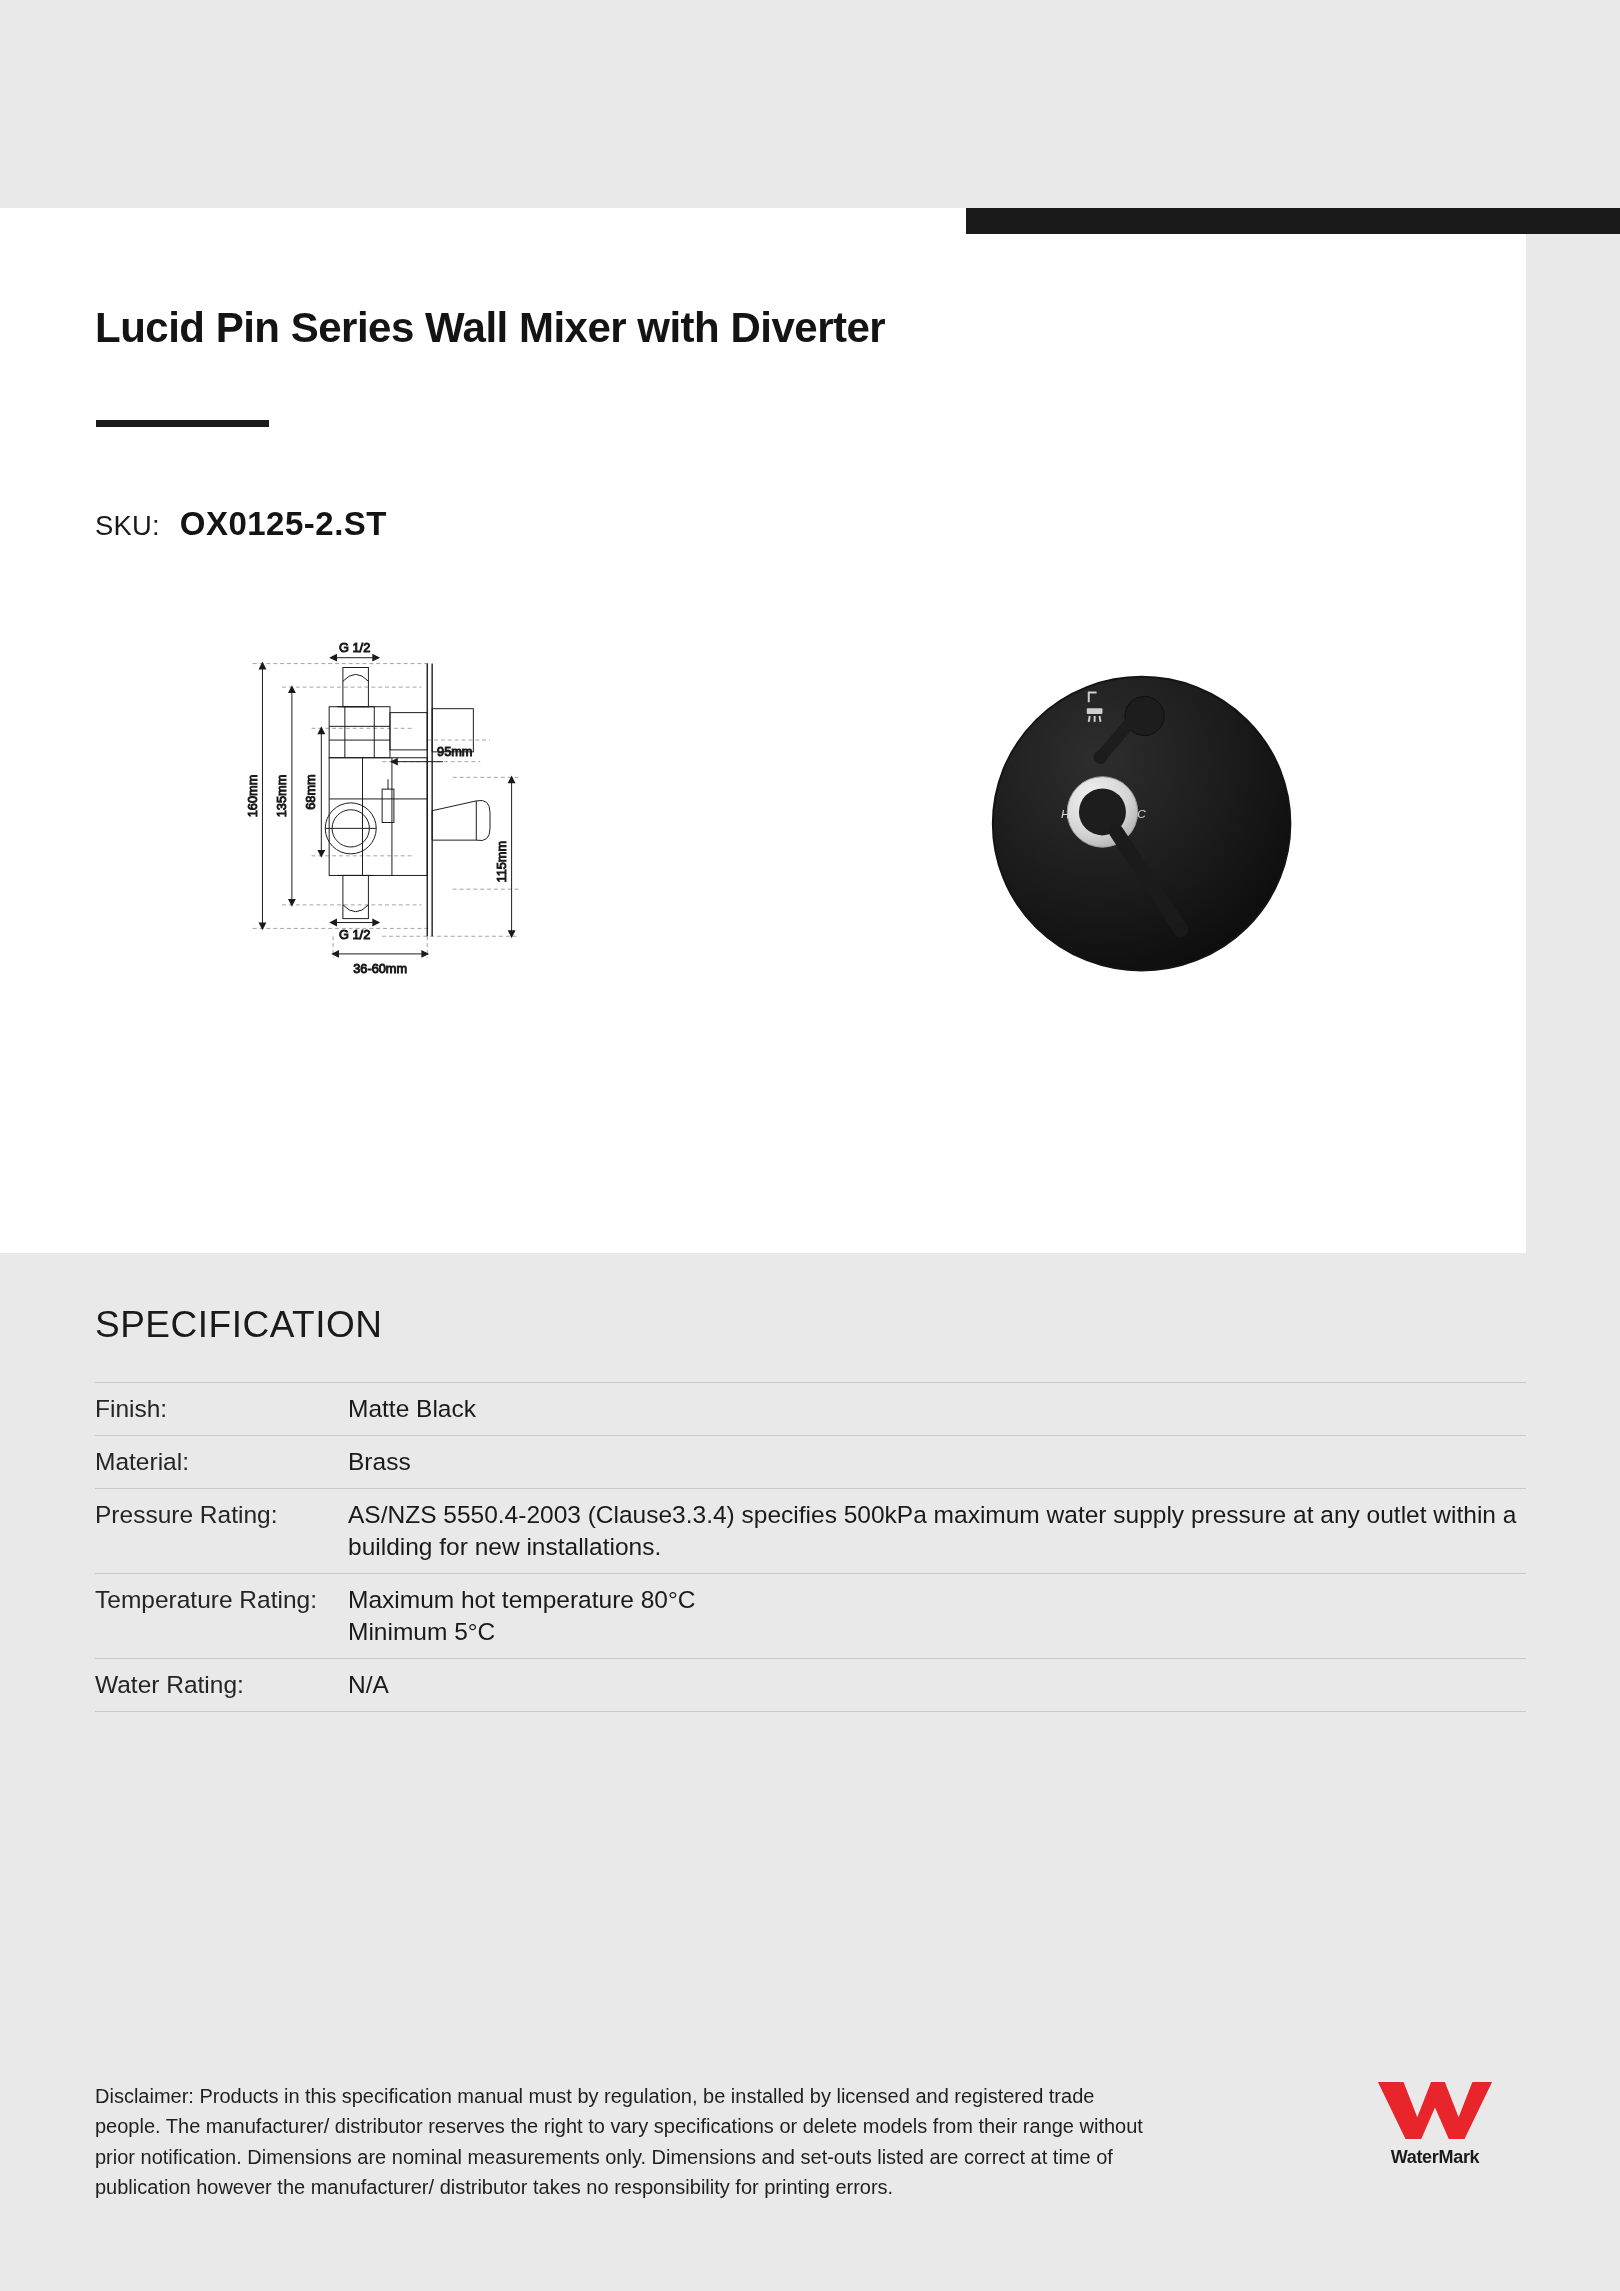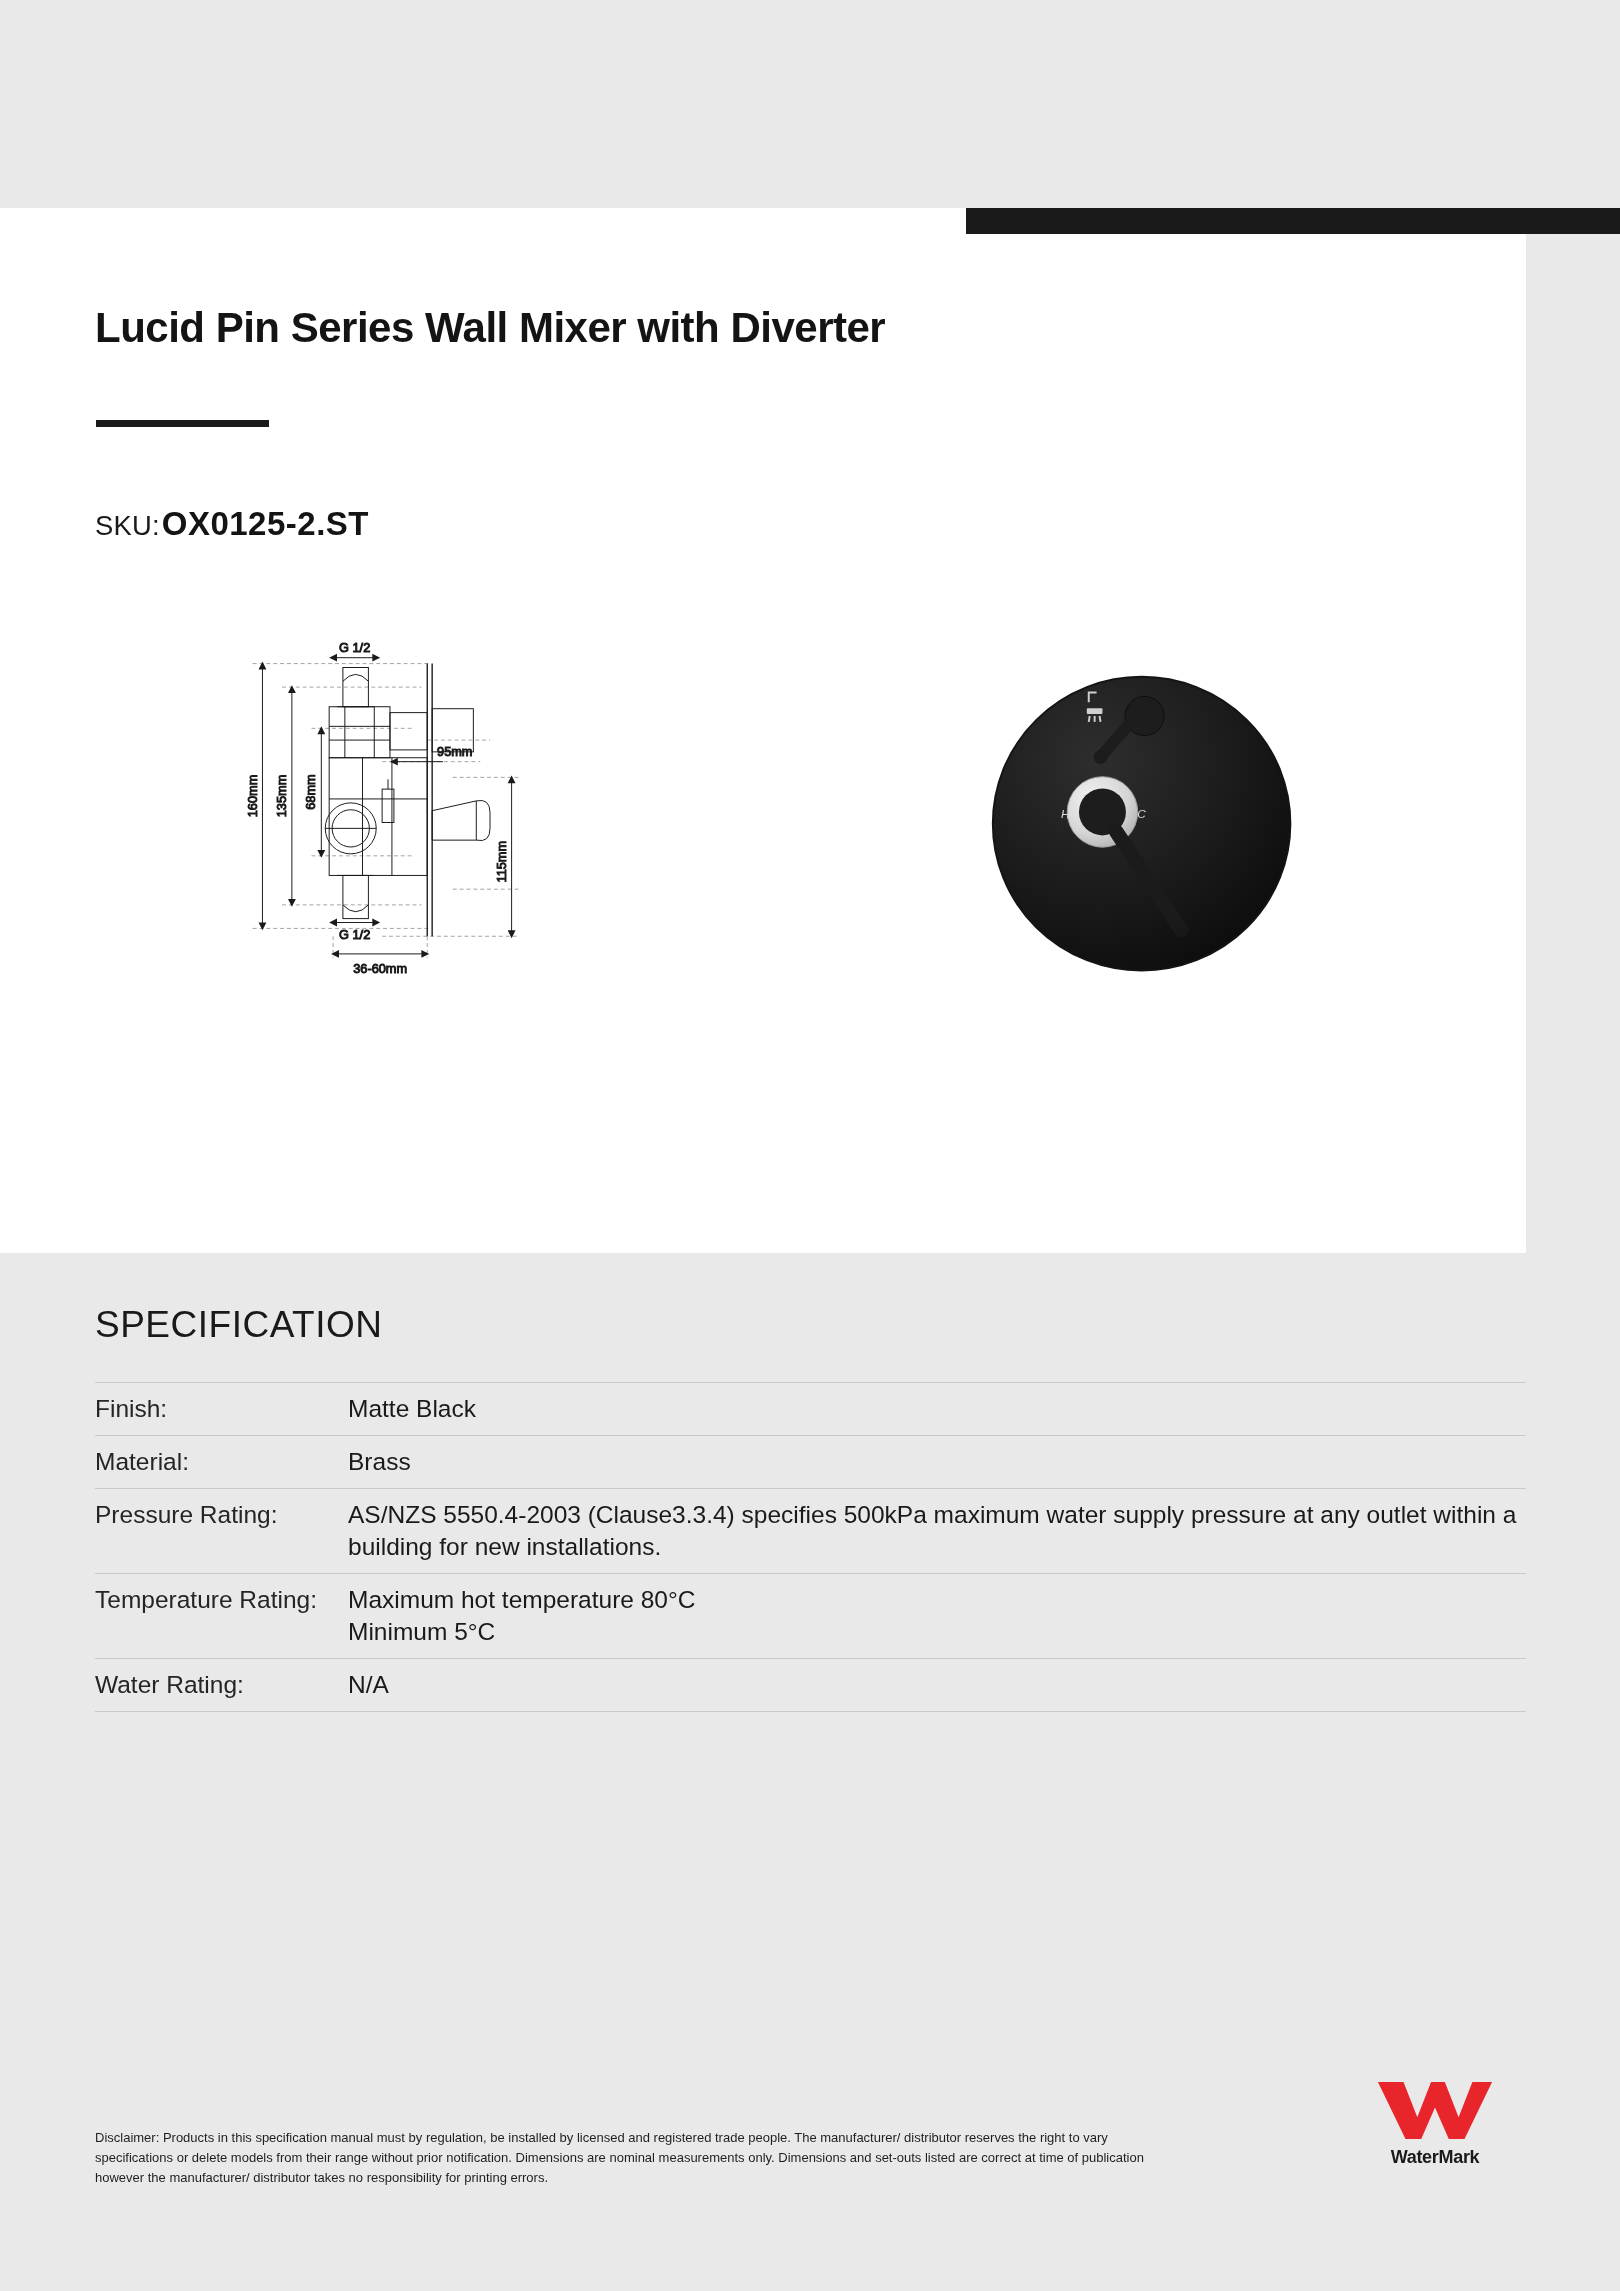--- a/index.html
+++ b/index.html
@@ -58,21 +58,21 @@
     width: 173px;
     height: 6.9px;
     background: #1a1a1a;
   }
   .sku-row {
     position: absolute;
     left: 95px;
     top: 505px;
     display: flex;
     align-items: baseline;
-    gap: 2px;
+    gap: 20px;
   }
   .sku-label {
     font-size: 27.4px;
     color: #1a1a1a;
     letter-spacing: 0.2px;
   }
   .sku-value {
     font-size: 33px;
     font-weight: bold;
     letter-spacing: 0.5px;
@@ -128,24 +128,23 @@
     margin-top: 29px;
   }
   .spec-table td.val { color: #1a1a1a; }
 
   
   .disclaimer {
     position: absolute;
     left: 95px;
     top: 2081px;
     width: 1068px;
-    font-size: 13px;
+    font-size: 20px;
     line-height: 1.52;
     color: #1f1f1f;
-    margin-top: 47px;
   }
   .watermark {
     position: absolute;
     left: 1337px;
     top: 2078px;
     width: 196px;
     text-align: center;
   }
   .watermark-text {
     margin-top: 2px;

